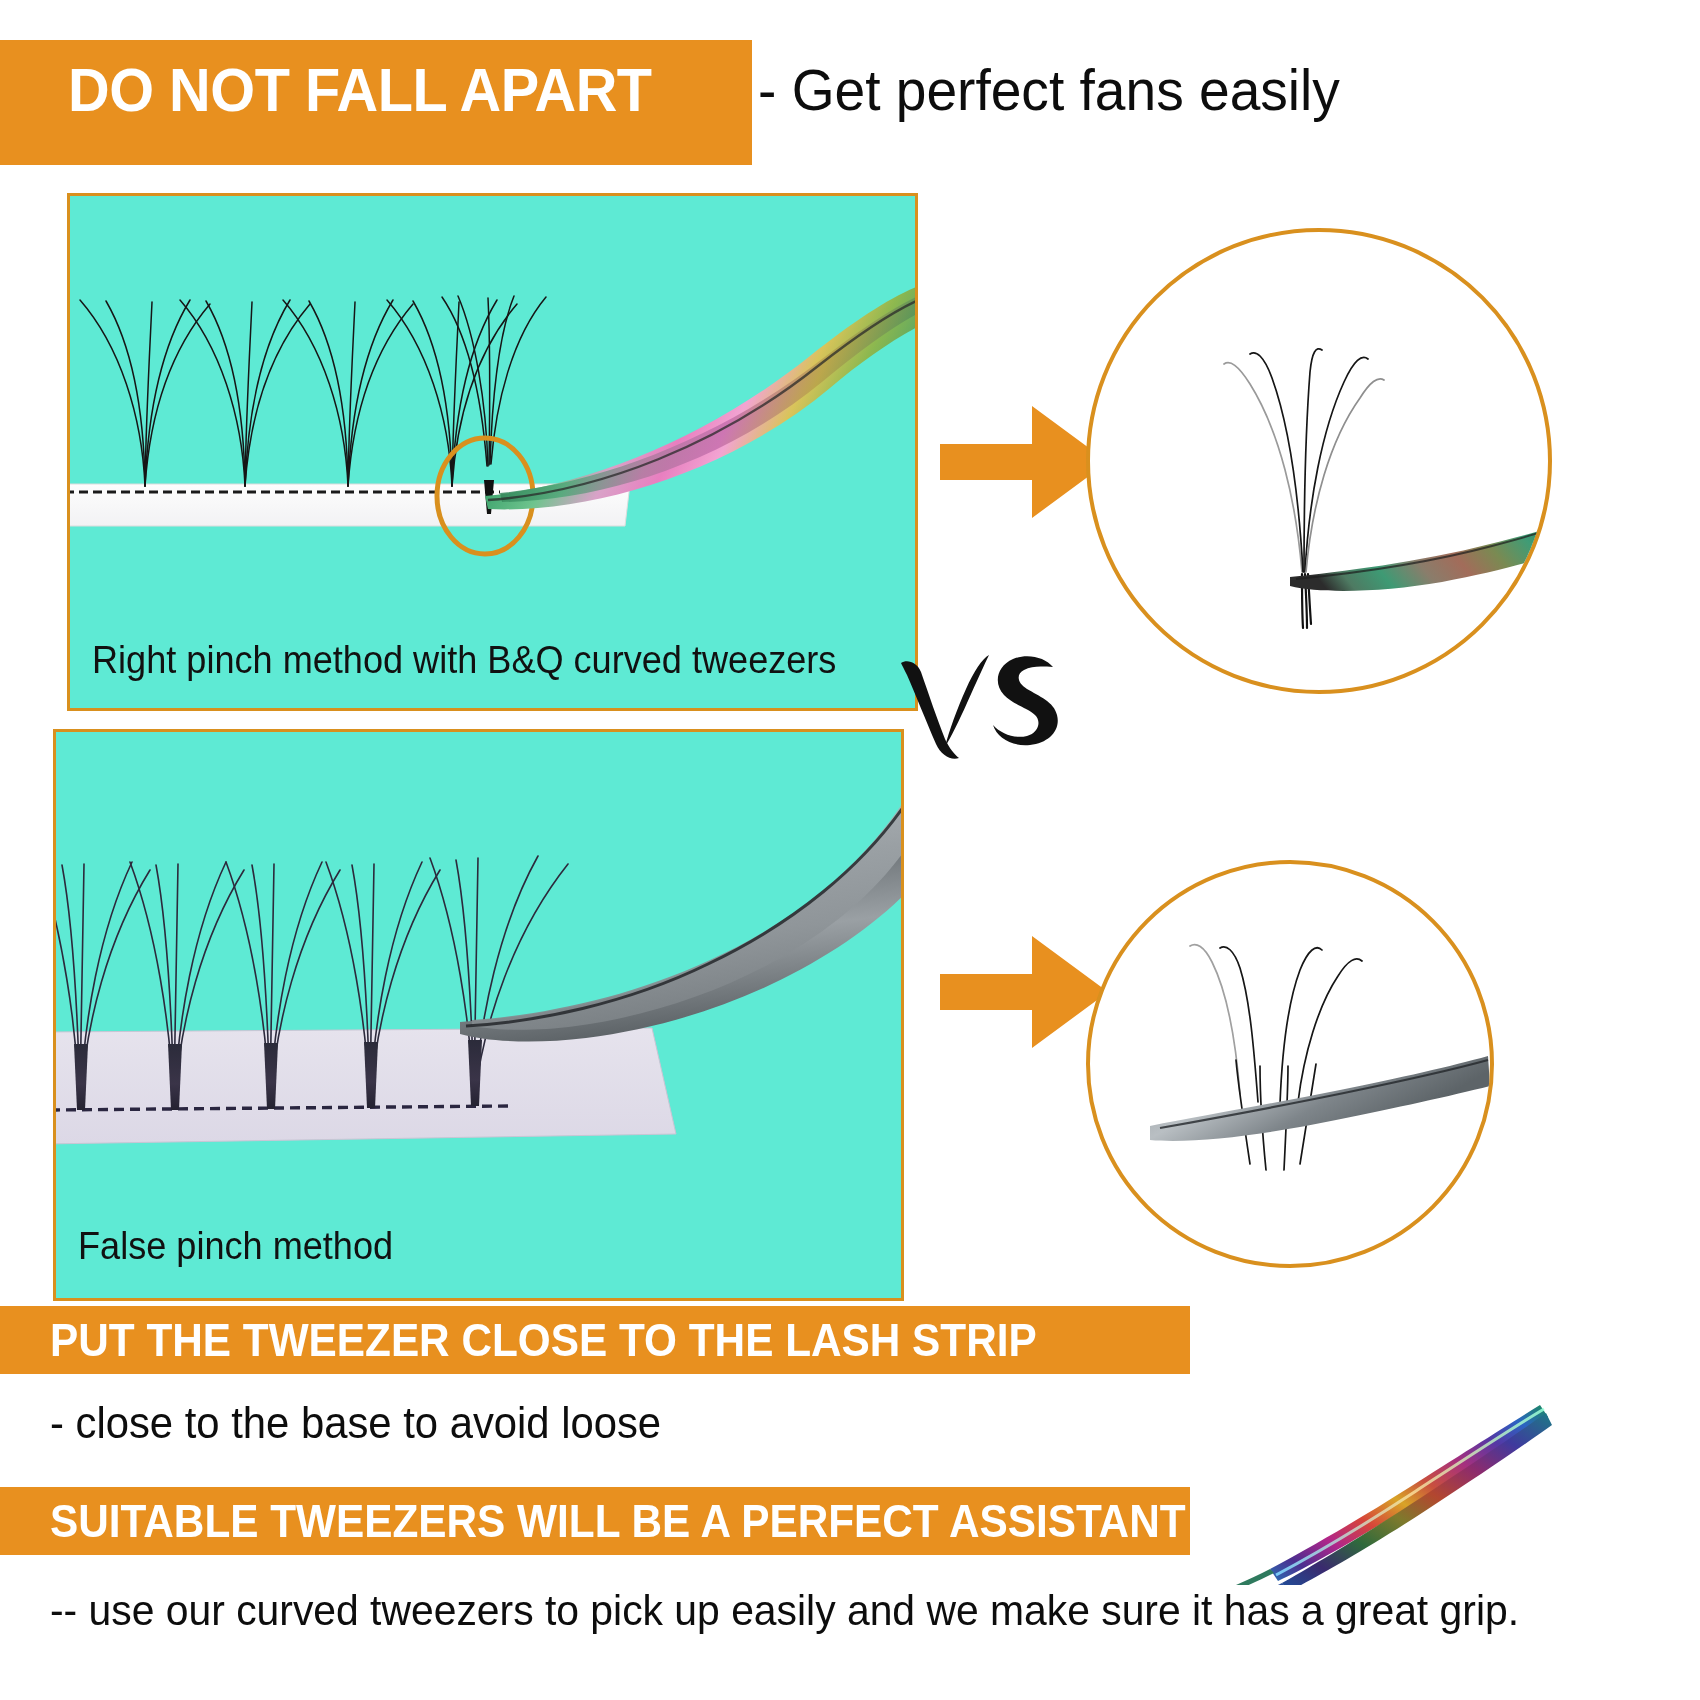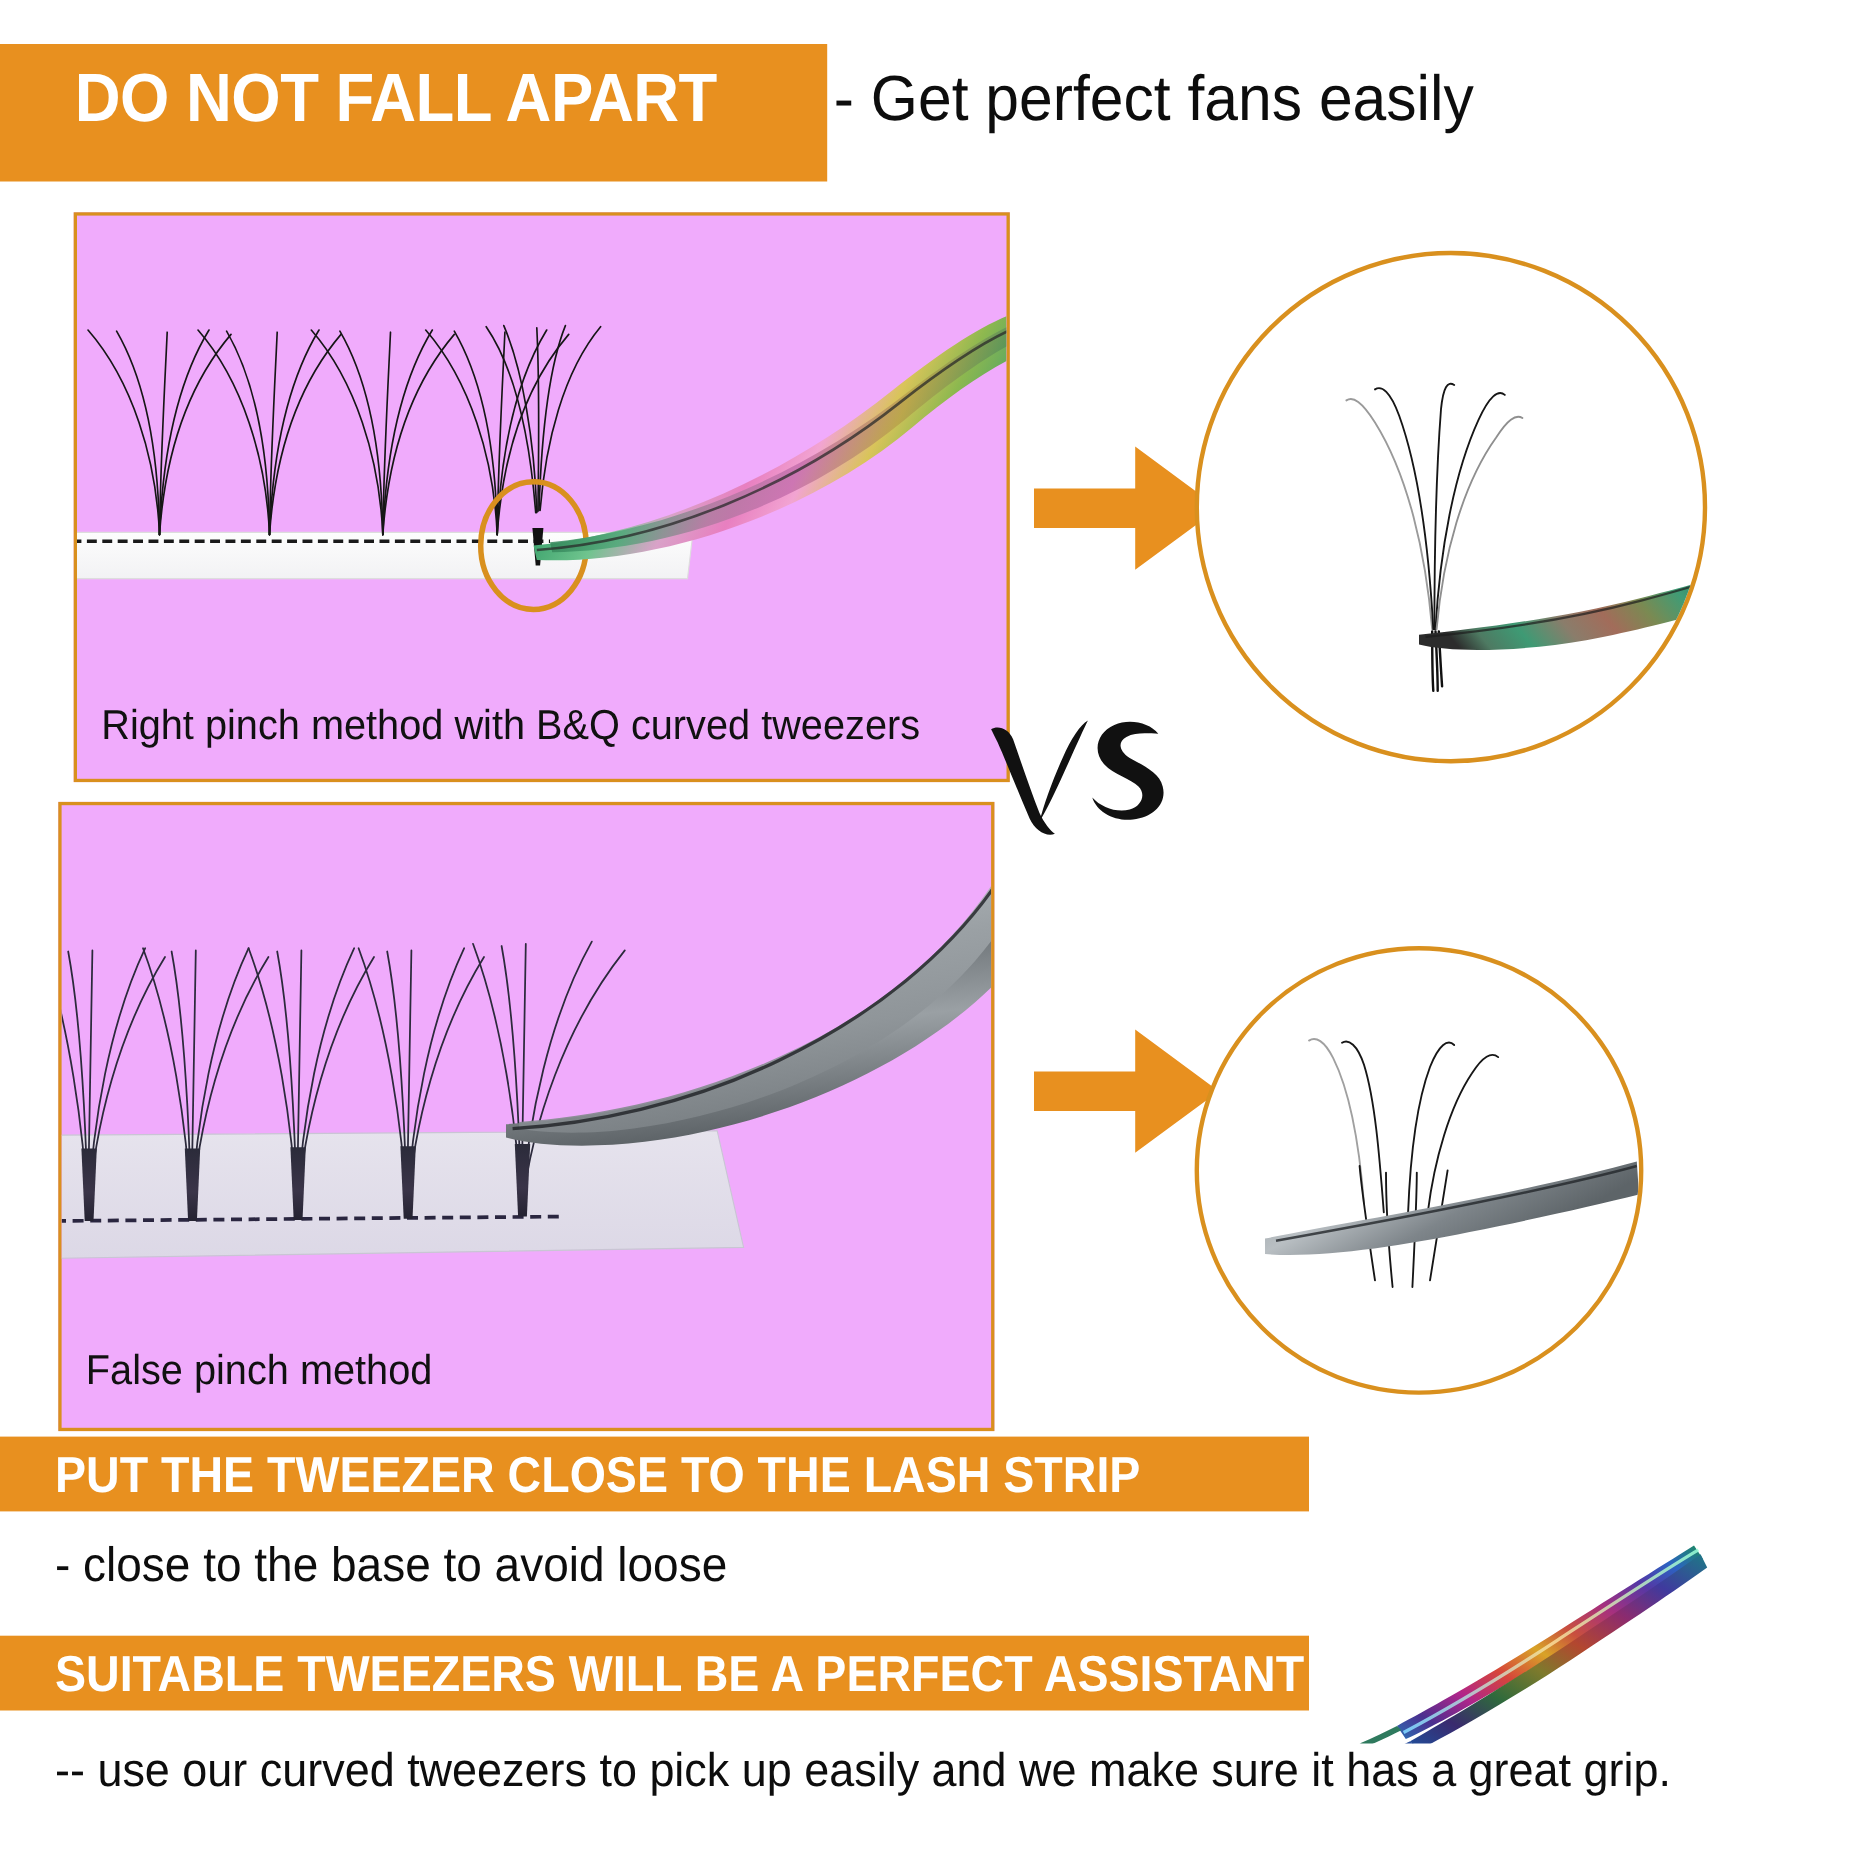--- a/index.html
+++ b/index.html
@@ -24,21 +24,21 @@
     transform:scaleX(0.93);transform-origin:left center;
   }
   .hdr-sub{
     position:absolute;left:758px;top:56px;
     font-size:58px;color:#0d0d0d;white-space:nowrap;
     transform:scaleX(0.95);transform-origin:left center;
   }
 
   
   .panel{
-    position:absolute;border:3px solid #D9901E;background:#f0abfc;overflow:hidden;text-align:center;
+    position:absolute;border:3px solid #D9901E;background:#5eead4;overflow:hidden;text-align:center;
   }
   #panel-top{left:67px;top:193px;width:845px;height:512px;}
   #panel-bot{left:53px;top:729px;width:845px;height:566px;}
   .panel-cap{
     position:absolute;left:22px;font-size:38px;color:#111;white-space:nowrap;
     transform:scaleX(0.95);transform-origin:left center;
   }
   #cap-top{bottom:26px;}
   #cap-bot{bottom:30px;}
 

